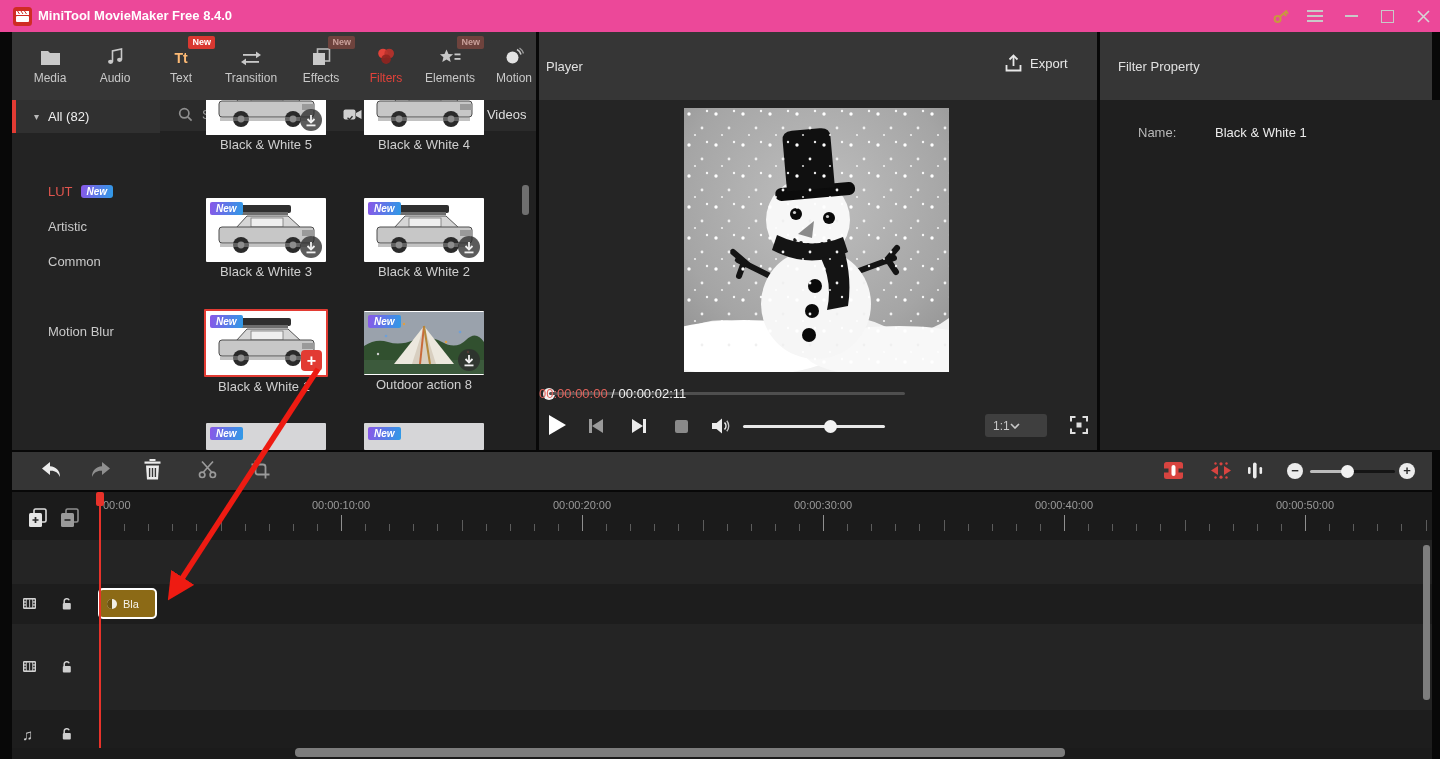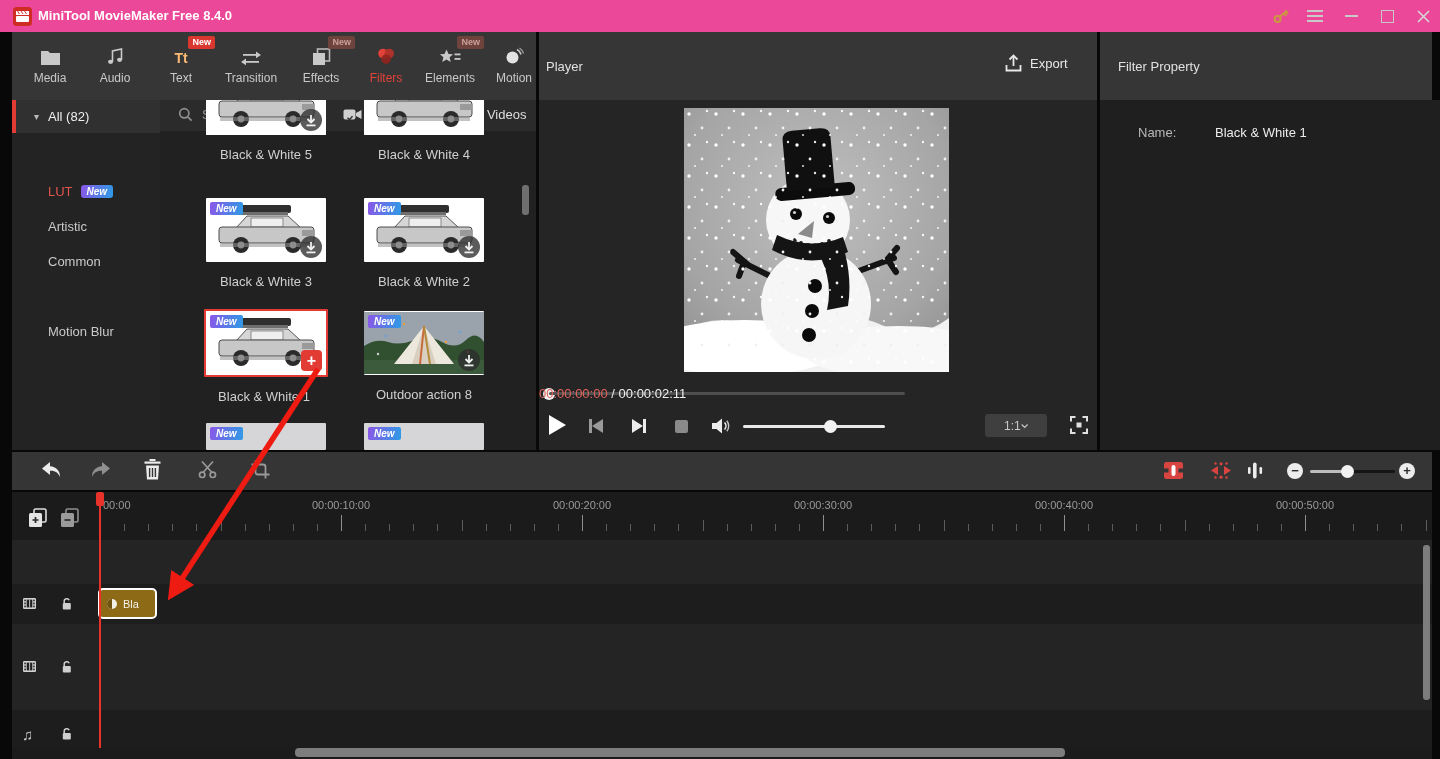--- a/index.html
+++ b/index.html
@@ -21,21 +21,21 @@
           font-size:9px;font-weight:bold;color:#fff;background:#d93831;line-height:11px;}
   .nbadge.dim{background:#6e433d;color:#c9a09a;}
   
   .side-item{left:12px;width:148px;height:34px;display:flex;align-items:center;font-size:13px;color:#c9c9c9;}
   .sbadge{margin-left:8px;padding:1px 6px;border-radius:3px;font-size:10px;font-weight:bold;font-style:italic;color:#fff;}
   .sbadge.hot{background:#d93831;}
   .sbadge.grad{background:linear-gradient(100deg,#8a57e8,#2e9be6);}
   
   .tile{position:absolute;width:120px;}
   .thumb{position:relative;width:120px;height:64px;background:#fff;overflow:hidden;border-radius:1px;}
-  .tile-label{width:120px;margin-top:12px;text-align:center;font-size:13px;color:#cfcfcf;white-space:nowrap;}
+  .tile-label{width:120px;margin-top:2px;text-align:center;font-size:13px;color:#cfcfcf;white-space:nowrap;}
   .tbadge{position:absolute;left:4px;top:4px;padding:1px 6px;border-radius:2px;font-size:10px;
           font-weight:bold;font-style:italic;color:#fff;background:linear-gradient(100deg,#8a57e8,#2e9be6);}
   .dlbtn{position:absolute;right:4px;bottom:4px;width:22px;height:22px;border-radius:50%;
          background:rgba(45,45,45,.78);display:flex;align-items:center;justify-content:center;}
   .addbtn{position:absolute;right:4px;bottom:4px;width:21px;height:21px;border-radius:4px;background:#e23b33;
           color:#fff;font-size:16px;font-weight:bold;display:flex;align-items:center;justify-content:center;line-height:0;}
   
   .tick{position:absolute;width:1px;background:#5c5c5c;}
   .t-major{top:515px;height:16px;background:#8f8f8f;}
   .t-mid{top:520px;height:11px;}
@@ -455,21 +455,21 @@
     <div class="abs" style="left:136px;top:320px;width:13px;height:13px;border-radius:2px;background:#8a8a8a"></div>
     <div class="abs" style="left:172px;top:316px">
       <svg width="20" height="20" viewBox="0 0 20 20">
           <path d="M1 7v6h4.5L11 17.5v-15L5.5 7z" fill="#ececec"></path>
           <path d="M13.5 6.5a5 5 0 0 1 0 7" stroke="#ececec" stroke-width="1.6" fill="none"></path>
           <path d="M15.8 4.8a8 8 0 0 1 0 10.4" stroke="#ececec" stroke-width="1.4" fill="none" opacity="0.8"></path>
         </svg>
     </div>
     <div class="abs" style="left:204px;top:325px;width:142px;height:2.5px;background:#e8e8e8;border-radius:2px"></div>
     <div class="abs knob" style="left:285px;top:320px;width:13px;height:13px"></div>
-    <div class="abs" style="left:446px;top:314px;width:62px;height:23px;background:#3f3f3f;border-radius:3px;display:flex;align-items:center;justify-content:flex-start;padding:0 19px;box-sizing:border-box">
+    <div class="abs" style="left:446px;top:314px;width:62px;height:23px;background:#3f3f3f;border-radius:3px;display:flex;align-items:center;justify-content:flex-start;padding:0 8px;box-sizing:border-box">
       <span style="font-size:12px;color:#c9c9c9">1:1</span>
       <svg width="10" height="6" viewBox="0 0 10 6">
           <path d="M1 1 L5 5 L9 1" stroke="#c9c9c9" stroke-width="1.6" fill="none"></path>
         </svg>
     </div>
     <div class="abs" style="left:531px;top:316px">
       <svg width="18" height="18" viewBox="0 0 18 18">
           <g stroke="#e0e0e0" stroke-width="2" fill="none">
             <path d="M1 5.5 V1 h4.5 M12.5 1 H17 v4.5 M17 12.5 V17 h-4.5 M5.5 17 H1 v-4.5"></path>
           </g>

